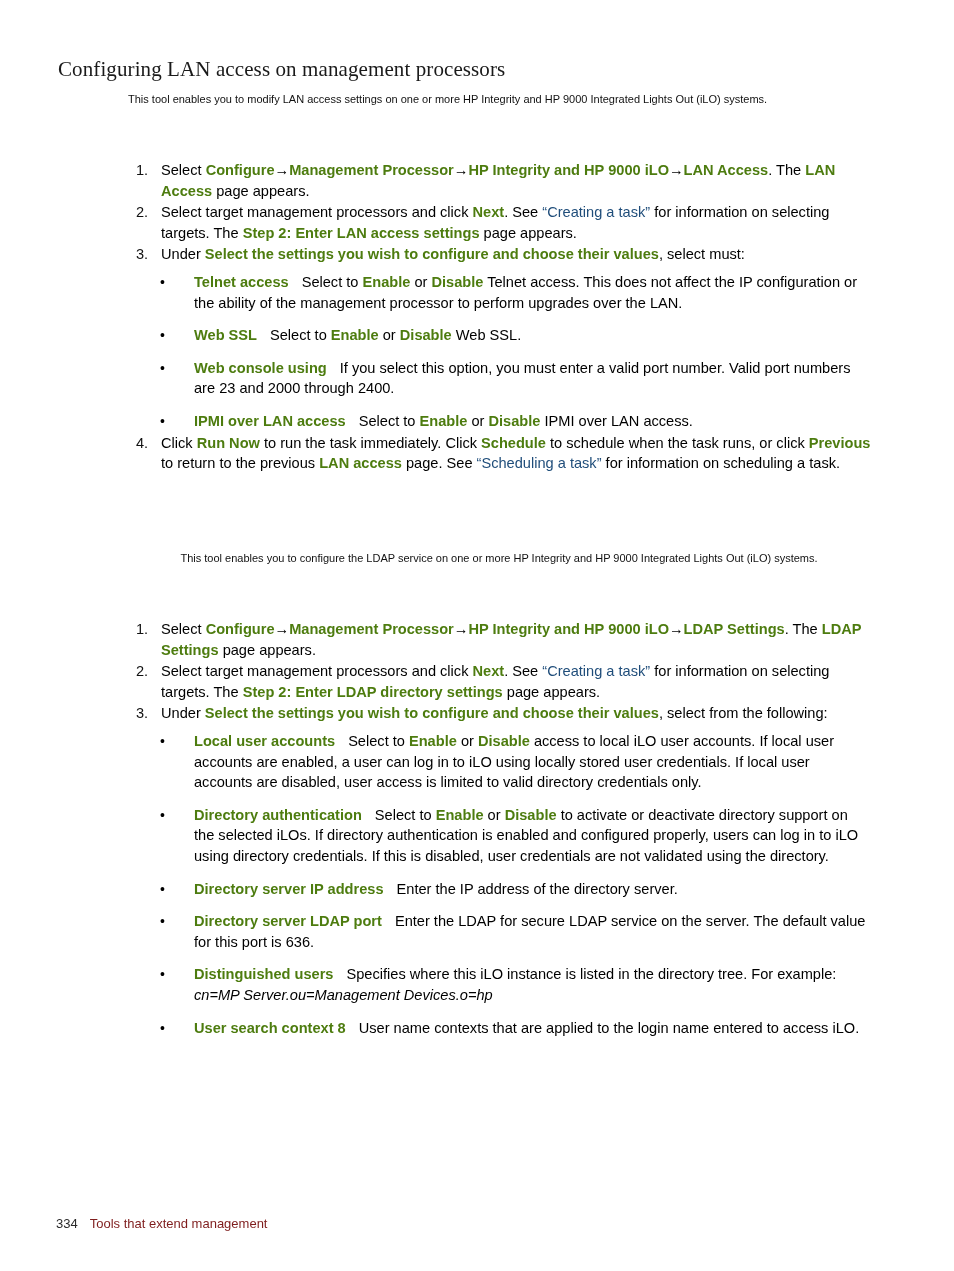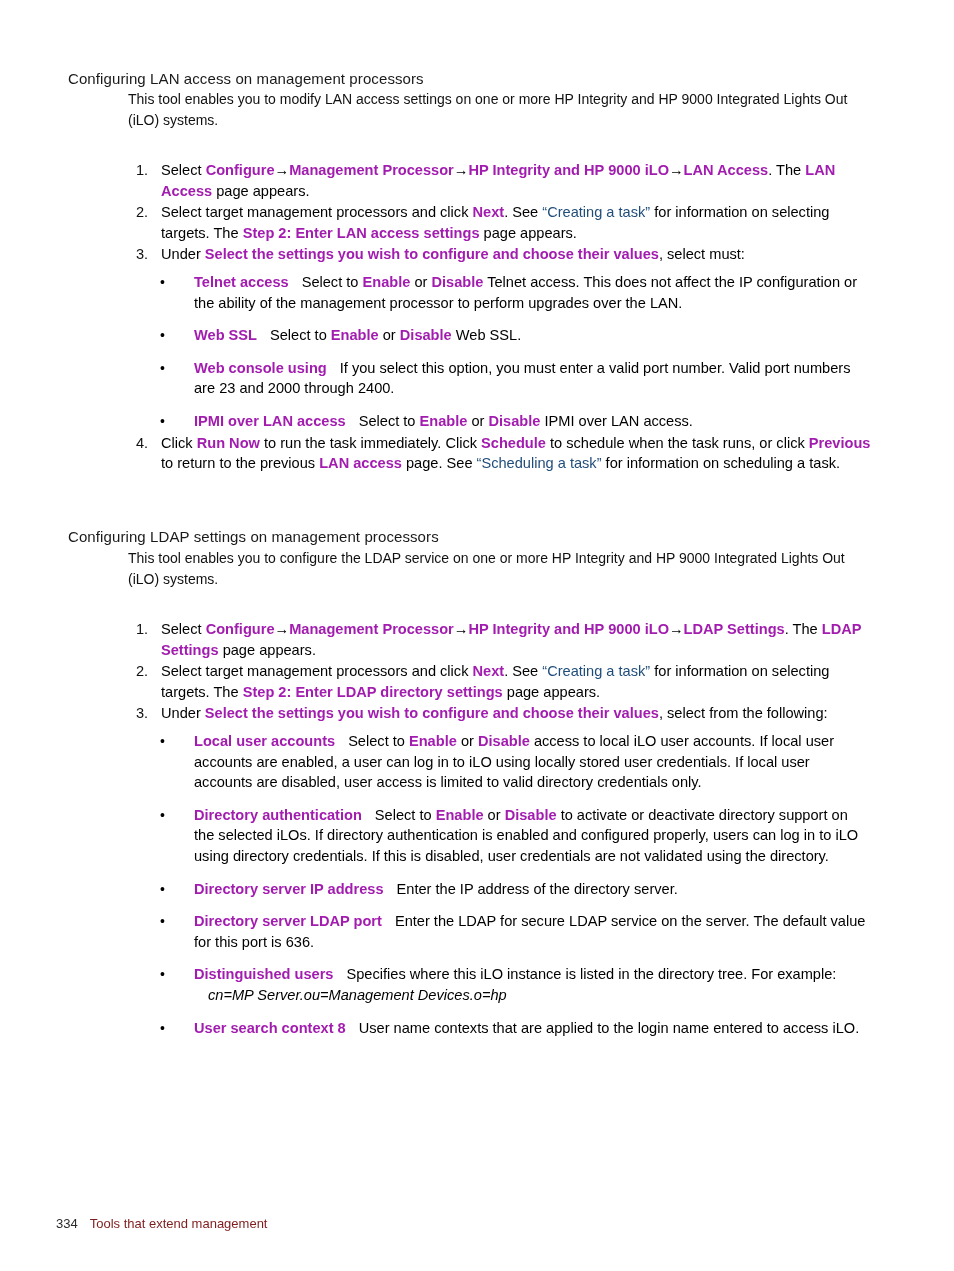--- a/index.html
+++ b/index.html
@@ -19,58 +19,58 @@
   .page {
     position: relative;
     width: 954px;
     height: 1271px;
     box-sizing: border-box;
     padding: 0;
   }
 
   
   h1.section-title {
-    font-family: Liberation Sans, sans-serif;
+    font-family: Liberation Serif, serif;
     font-weight: 400;
-    font-size: 15px;
+    font-size: 21px;
     line-height: 26px;
     letter-spacing: 0.1px;
     color: #1a1a1a;
-    margin: 12px;
+    margin: 2px;
     padding: 0;
   }
 
   
   .body-par {
-    font-size: 14px;
+    font-size: 11px;
     line-height: 20.5px;
     color: #111;
   }
-  b, strong { font-weight: bold; color: #a21caf; }
-  i, em { font-style: italic; margin-left: 14px; }
+  b, strong { font-weight: bold; color: #4d7c0f; }
+  i, em { font-style: italic; }
   .lnk {
     color: #1f4d7a;
     text-decoration: none;
   }
   .arrow { font-weight: normal; }
 
   
   .abs { position: absolute; }
 
   
   #h-lan      { left: 56px;  top: 54px;  width: 820px; }
   #p-lan-1    { left: 128px; top: 89px;  width: 742px; }
   #p-lan-2    { left: 128px; top: 134px; width: 742px; }
 
   
   #ol-lan     { left: 136px; top: 160px; width: 736px; }
 
   
   #h-ldap     { left: 56px;  top: 512px; width: 820px; }
-  #p-ldap-1   { left: 128px; top: 548px; width: 742px; }
+  #p-ldap-1   { left: 128px; top: 548px; width: 742px; text-align: center; }
   #p-ldap-2   { left: 128px; top: 593px; width: 742px; }
   #ol-ldap    { left: 136px; top: 619px; width: 736px; }
 
   
   #footer     { left: 56px;  top: 1214px; width: 700px; }
   #footer .pg { font-size: 13px; color: #2b2b2b; }
   #footer .ft { font-size: 13px; color: #7f1d1d; }
   #footer .pg { margin-right: 12px; }
 
   
@@ -140,21 +140,20 @@
       <li><span class="num">2.</span><span><span>Select target management processors and click </span><b>Next</b><span>. See </span><a class="lnk" href="#">“Creating a task”</a><span> for information on selecting targets. The </span><b>Step 2: Enter LAN access settings</b><span> page appears.</span></span></li>
       <li><span class="num">3.</span><span><span>Under </span><b>Select the settings you wish to configure and choose their values</b><span>, select must:</span></span><ul class="bullist">
           <li><span class="dot">•</span><b>Telnet access</b><span class="gap"></span><span><span>Select to </span><b>Enable</b><span> or </span><b>Disable</b><span> Telnet access. This does not affect the IP configuration or the ability of the management processor to perform upgrades over the LAN.</span></span></li>
           <li><span class="dot">•</span><b>Web SSL</b><span class="gap"></span><span><span>Select to </span><b>Enable</b><span> or </span><b>Disable</b><span> Web SSL.</span></span></li>
           <li><span class="dot">•</span><b>Web console using</b><span class="gap"></span><span><span>If you select this option, you must enter a valid port number. Valid port numbers are 23 and 2000 through 2400.</span></span></li>
           <li><span class="dot">•</span><b>IPMI over LAN access</b><span class="gap"></span><span><span>Select to </span><b>Enable</b><span> or </span><b>Disable</b><span> IPMI over LAN access.</span></span></li>
         </ul></li>
       <li><span class="num">4.</span><span><span>Click </span><b>Run Now</b><span> to run the task immediately. Click </span><b>Schedule</b><span> to schedule when the task runs, or click </span><b>Previous</b><span> to return to the previous </span><b>LAN access</b><span> page. See </span><a class="lnk" href="#">“Scheduling a task”</a><span> for information on scheduling a task.</span></span></li>
     </ol>
 
-  <h1 class="section-title abs" id="h-ldap">Configuring LDAP settings on management processors</h1>
 
   <div class="body-par abs" id="p-ldap-1">This tool enables you to configure the LDAP service on one or more HP Integrity and HP 9000 Integrated Lights Out (iLO) systems.</div>
 
 
   <ol class="numlist abs" id="ol-ldap">
       <li><span class="num">1.</span><span><span>Select </span><b>Configure</b><span class="arrow">→</span><b>Management Processor</b><span class="arrow">→</span><b>HP Integrity and HP 9000 iLO</b><span class="arrow">→</span><b>LDAP Settings</b><span>. The </span><b>LDAP Settings</b><span> page appears.</span></span></li>
       <li><span class="num">2.</span><span><span>Select target management processors and click </span><b>Next</b><span>. See </span><a class="lnk" href="#">“Creating a task”</a><span> for information on selecting targets. The </span><b>Step 2: Enter LDAP directory settings</b><span> page appears.</span></span></li>
       <li><span class="num">3.</span><span><span>Under </span><b>Select the settings you wish to configure and choose their values</b><span>, select from the following:</span></span><ul class="bullist">
           <li><span class="dot">•</span><b>Local user accounts</b><span class="gap"></span><span><span>Select to </span><b>Enable</b><span> or </span><b>Disable</b><span> access to local iLO user accounts. If local user accounts are enabled, a user can log in to iLO using locally stored user credentials. If local user accounts are disabled, user access is limited to valid directory credentials only.</span></span></li>
           <li><span class="dot">•</span><b>Directory authentication</b><span class="gap"></span><span><span>Select to </span><b>Enable</b><span> or </span><b>Disable</b><span> to activate or deactivate directory support on the selected iLOs. If directory authentication is enabled and configured properly, users can log in to iLO using directory credentials. If this is disabled, user credentials are not validated using the directory.</span></span></li>

